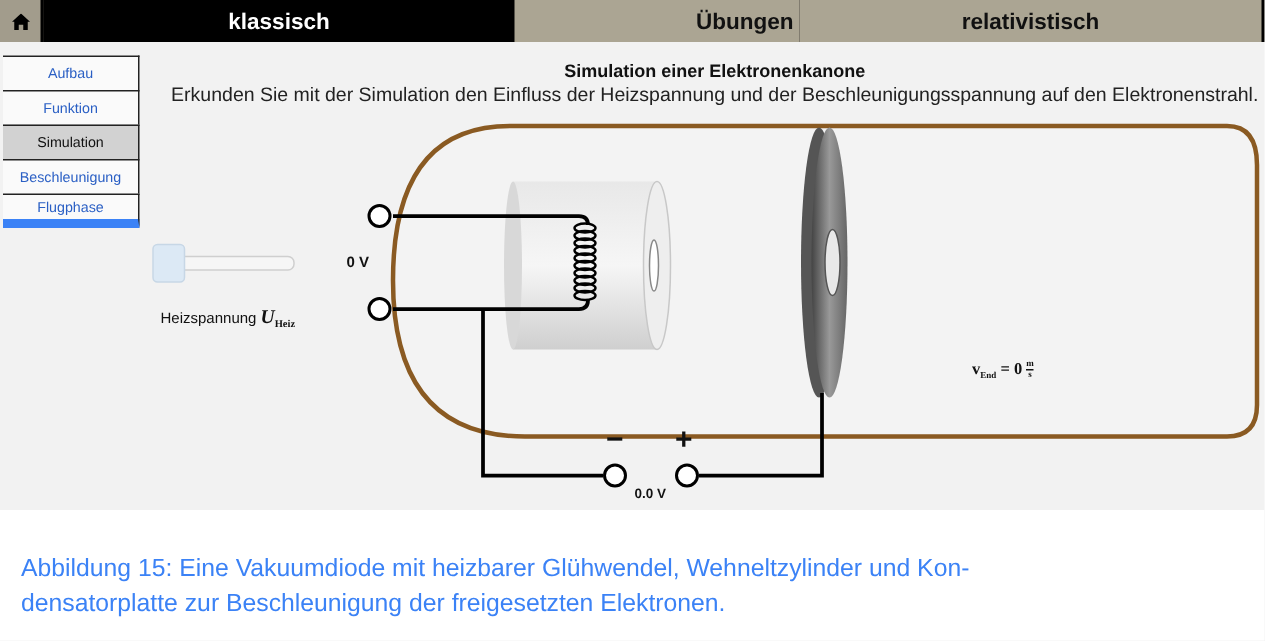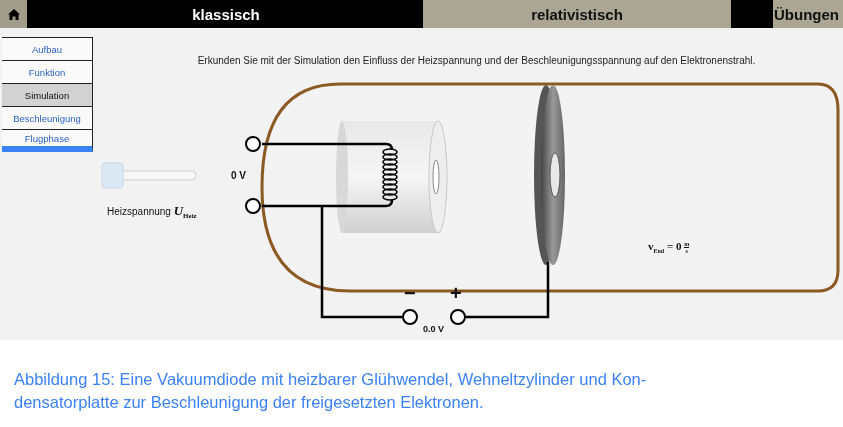--- a/index.html
+++ b/index.html
@@ -1,57 +1,58 @@
 <!DOCTYPE html>
 <html><head>
 <meta charset="utf-8">
 <style>
   * { box-sizing: border-box; margin: 0; padding: 0; }
   body { width: 843px; height: 427px; background: #ffffff; font-family: "Liberation Sans", sans-serif; position: relative; overflow: hidden; }
   .app { position: absolute; left: 0; top: 0; width: 843px; height: 340px; background: #f2f2f2; }
-  .topbar { position: absolute; left: 0; top: 0; width: 843px; height: 28px; background: #000; display: flex; gap: 40px; }
+  .topbar { position: absolute; left: 0; top: 0; width: 843px; height: 28px; background: #000; display: flex; }
   .home { width: 29px; height: 28px; background: #a29c8c; border-right: 2px solid #000; display:flex; align-items:center; justify-content:center; }
   .tab { height: 28px; display:flex; align-items:center; justify-content:center; font-weight: bold; font-size: 15px; }
   .tab.active { width: 314px; background: #000; color: #fff; }
   .tab.t2 { width: 310px; background: #aba593; color: #111; border-right: 2px solid #000; }
   .tab.t3 { flex: 1; background: #aba593; color: #111; justify-content: flex-end; padding-right: 4px; }
   .sidebar { position: absolute; left: 2px; top: 37px; width: 91px; }
   .side-item { height: 23px; border: 1px solid #222; border-left: none; border-bottom: none; background: #fafafa; font-size: 9.5px; color: #2a5fc4; display:flex; align-items:center; justify-content:center; margin-bottom: 0; }
   .side-item:last-child { border-bottom: 6px solid #3b82f6; }
   .side-item.sel { background: #d2d2d2; color: #111; }
   .title { position: absolute; left: 0; width: 843px; top: 40px; text-align: center; font-weight: bold; font-size: 12px; color: #111; padding-left: 110px; }
-  .subtitle { position: absolute; left: 0; width: 843px; top: 55px; text-align: center; font-size: 10px; color: #222; padding-left: 110px; }
+  .subtitle { position: absolute; left: 0; width: 843px; top: 55px; text-align: center; font-size: 13px; color: #222; padding-left: 110px; }
   .caption { position: absolute; left: 14px; top: 368px; font-size: 16.5px; line-height: 23px; color: #3b82f6; font-family: "Liberation Sans", sans-serif; }
   .lbl { position: absolute; font-size: 10px; color: #111; }
   .bold { font-weight: bold; text-align: right; }
   svg { position: absolute; left: 0; top: 0; }
 </style>
 </head>
 <body>
 
 <div class="app">
   <div class="topbar">
     <div class="home">
       <svg width="12" height="11" viewBox="0 0 12 11" style="position:static">
         <path d="M6 0 L12 5.5 L10.5 5.5 L10.5 11 L7.5 11 L7.5 7.5 L4.5 7.5 L4.5 11 L1.5 11 L1.5 5.5 L0 5.5 Z" fill="#000"></path>
       </svg>
     </div>
     <div class="tab active">klassisch</div>
+    <div class="tab t3">Übungen</div>
     <div class="tab t2">relativistisch</div>
-    <div class="tab t3">Übungen</div>
   </div>
 
   <div class="sidebar">
     <div class="side-item">Aufbau</div>
     <div class="side-item">Funktion</div>
     <div class="side-item sel">Simulation</div>
     <div class="side-item">Beschleunigung</div>
     <div class="side-item">Flugphase</div>
   </div>
 
+  <div class="title">Simulation einer Elektronenkanone</div>
   <div class="subtitle">Erkunden Sie mit der Simulation den Einfluss der Heizspannung und der Beschleunigungsspannung auf den Elektronenstrahl.</div>
 
   <svg width="843" height="340">
     <defs>
       <linearGradient id="cyl" x1="0" y1="0" x2="0" y2="1">
         <stop offset="0" stop-color="#e8e8e8"></stop>
         <stop offset="0.5" stop-color="#f6f6f6"></stop>
         <stop offset="1" stop-color="#cfcfcf"></stop>
       </linearGradient>
       <linearGradient id="disk" x1="0" y1="0" x2="1" y2="0">

